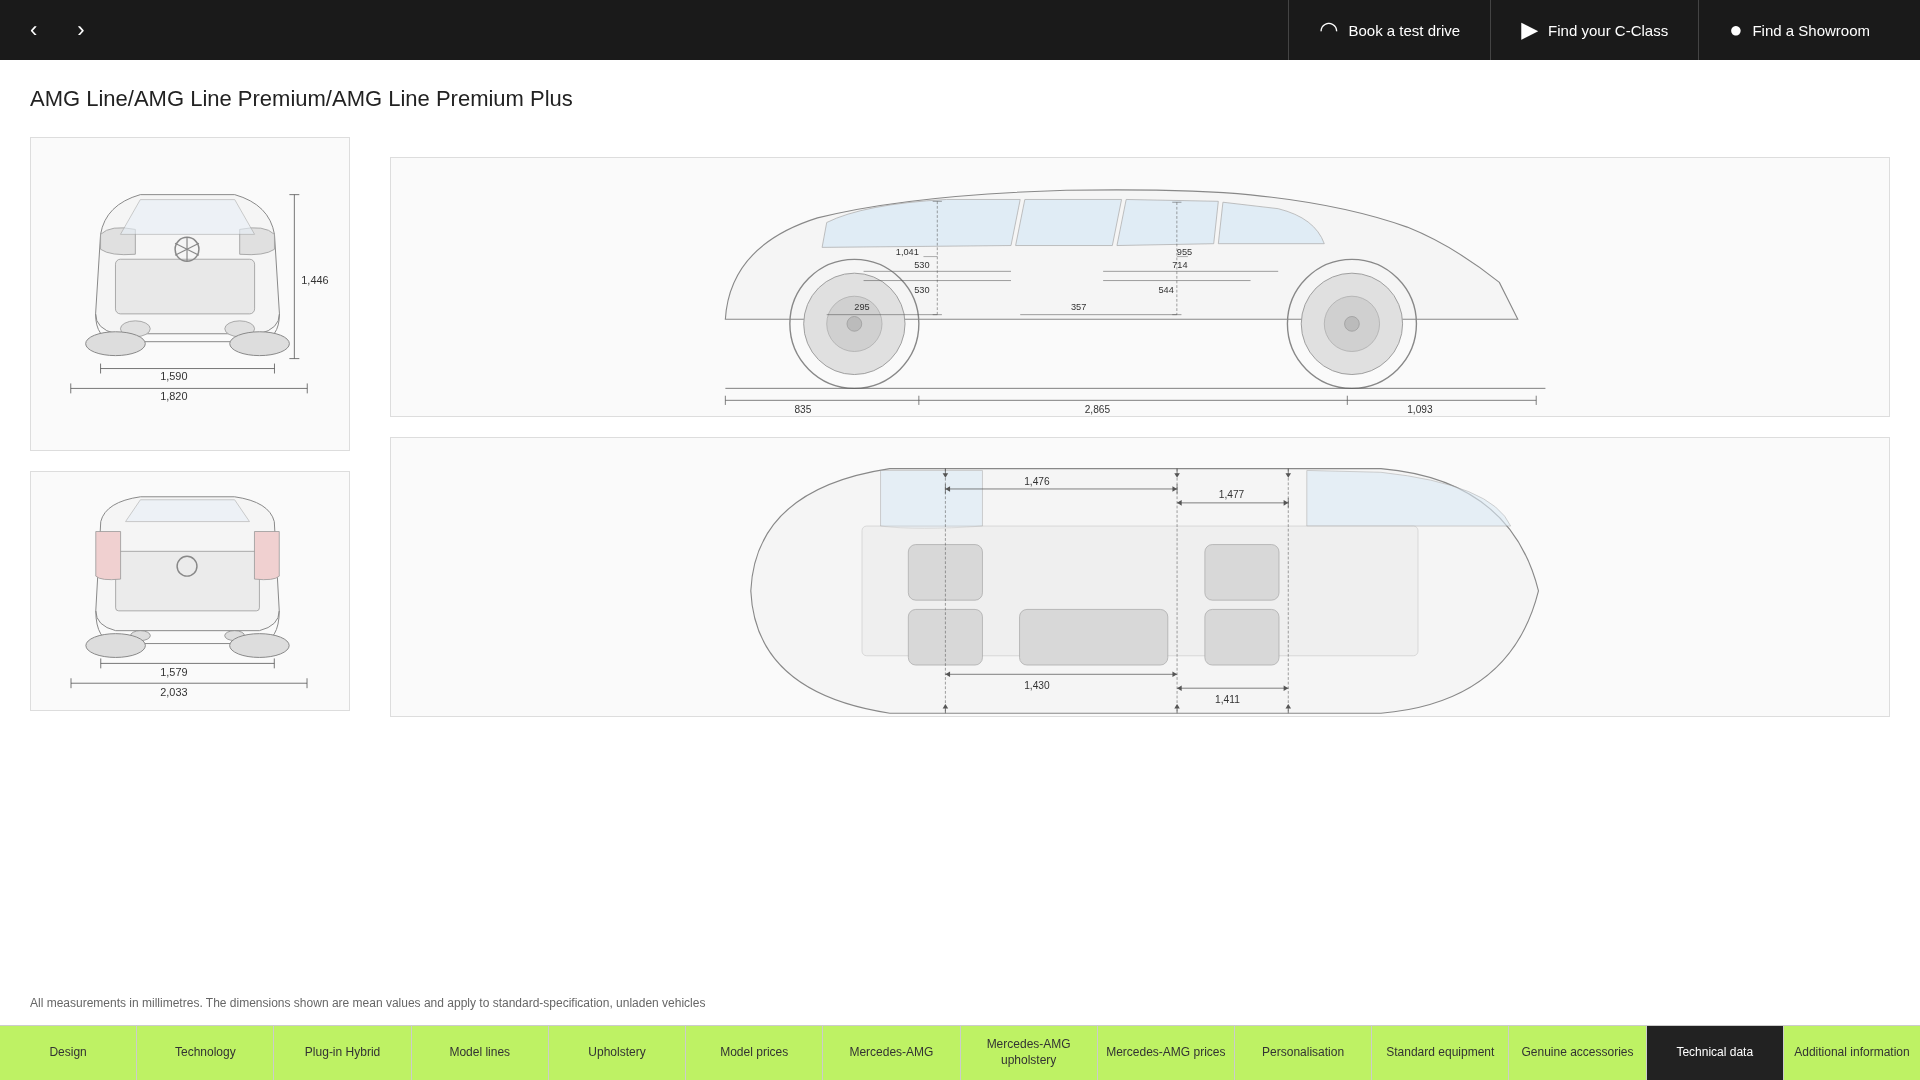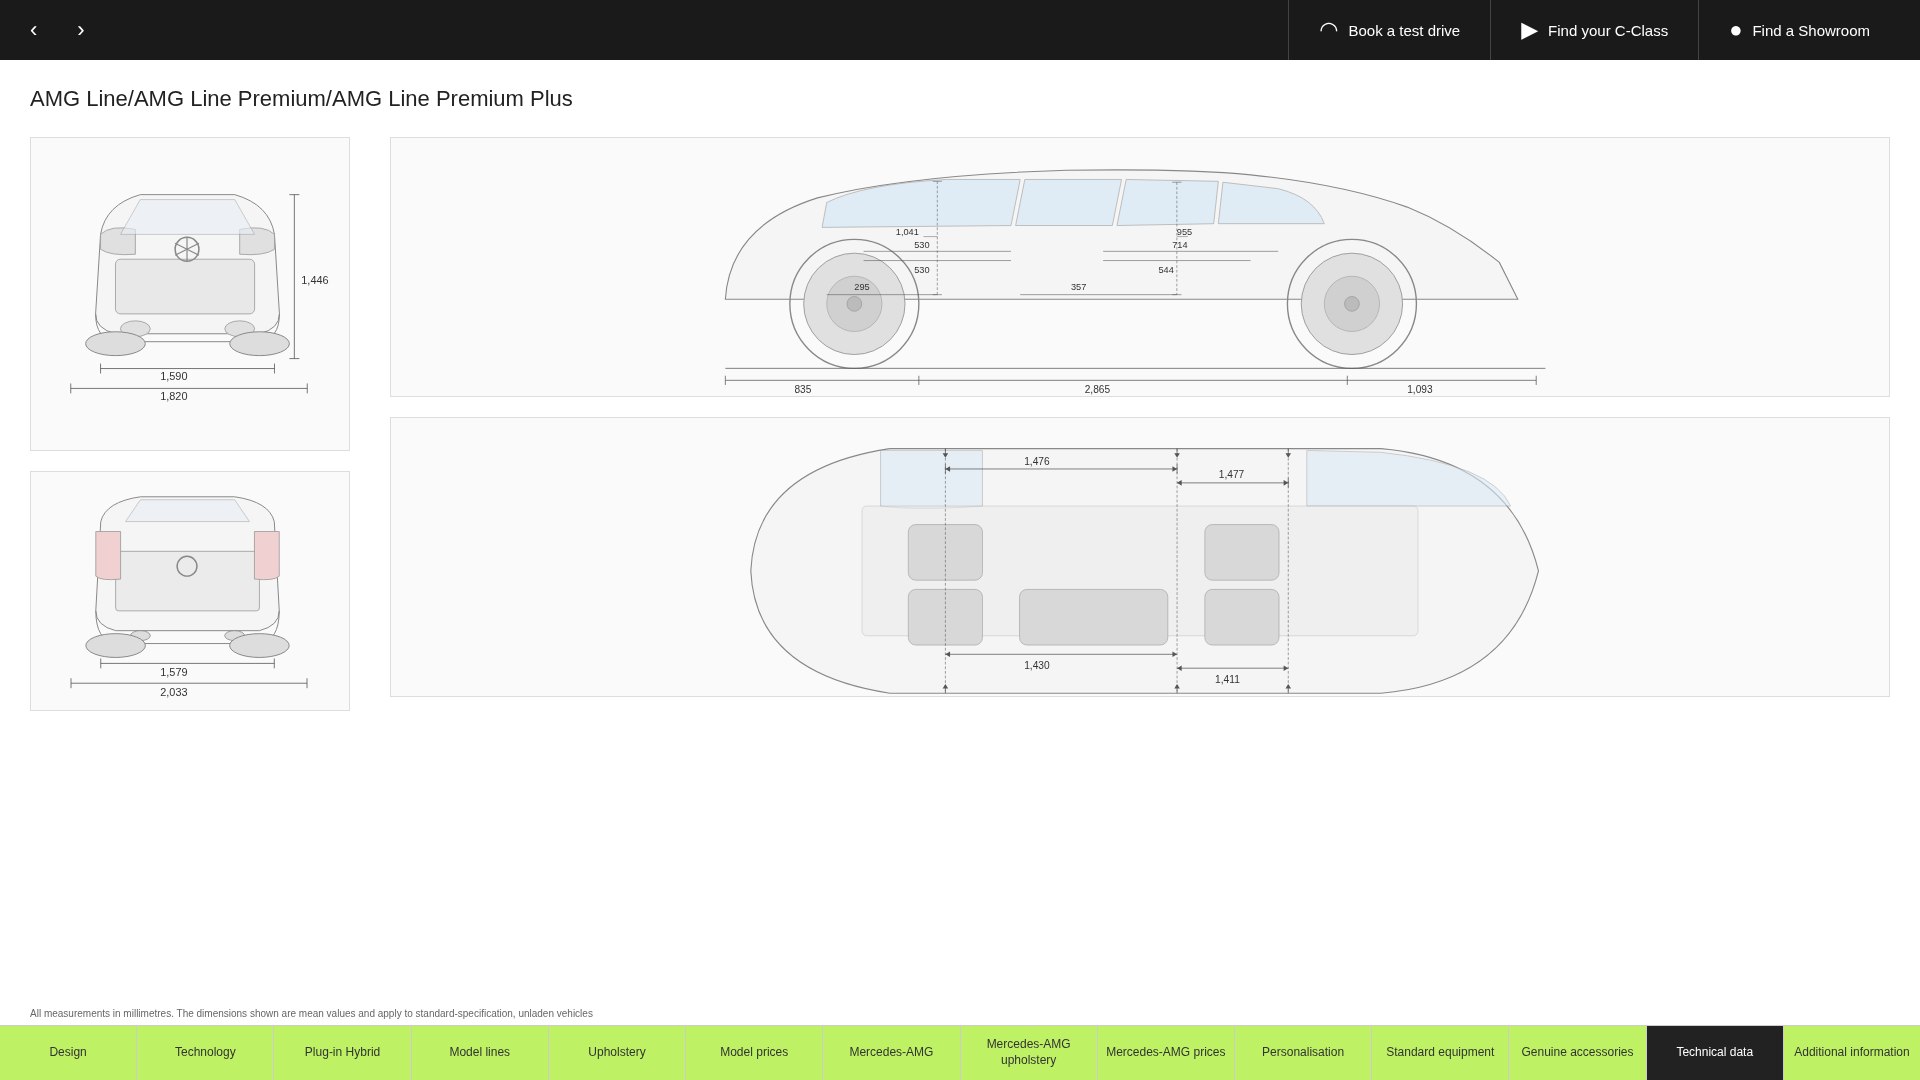--- a/index.html
+++ b/index.html
@@ -93,37 +93,38 @@
     .front-view {
       height: 314px;
     }
 
     .rear-view {
       height: 240px;
     }
 
     .side-view {
       height: 260px;
+      margin-top: 20px;
     }
 
     .top-view {
       height: 280px;
     }
 
     
     .diagram-svg {
       width: 100%;
       height: 100%;
     }
 
     
     .footer-note {
-      font-size: 10px;
+      font-size: 12px;
       color: #666;
-      margin-top: 22px;
+      margin-top: 10px;
       padding-bottom: 5px;
     }
 
     
     .bottom-nav {
       position: absolute;
       bottom: 0;
       left: 0;
       right: 0;
       height: 55px;

